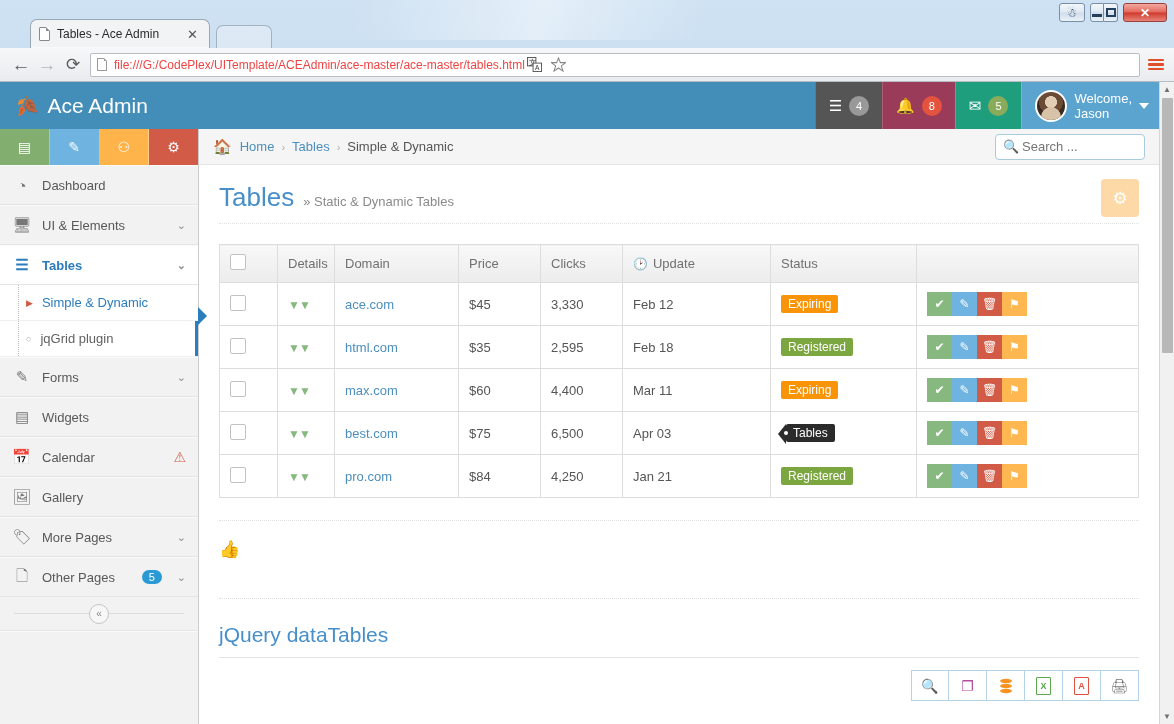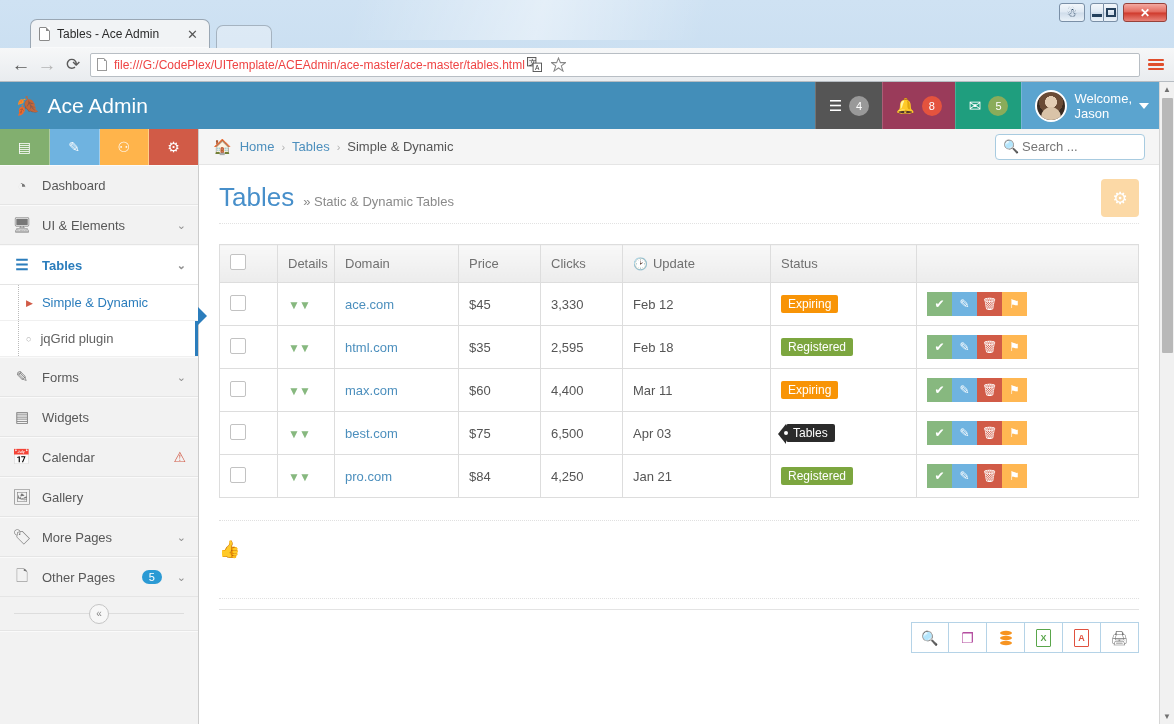--- a/index.html
+++ b/index.html
@@ -648,20 +648,21 @@
               </tr>
             </tbody>
           </table>
 
           <div class="hr-dot"></div>
           <div id="modalrow">
             <span class="thumbs">👍</span>
           </div>
           <div class="hr-dot"></div>
 
+          <div id="jqtitle">jQuery dataTables</div>
           <div id="jqunder"></div>
 
           <div id="dtbar">
             <span class="dtbtn">
                 <span class="ic-search">🔍</span>
               </span>
             <span class="dtbtn">
                 <span class="ic-copy">❐</span>
               </span>
             <span class="dtbtn">

